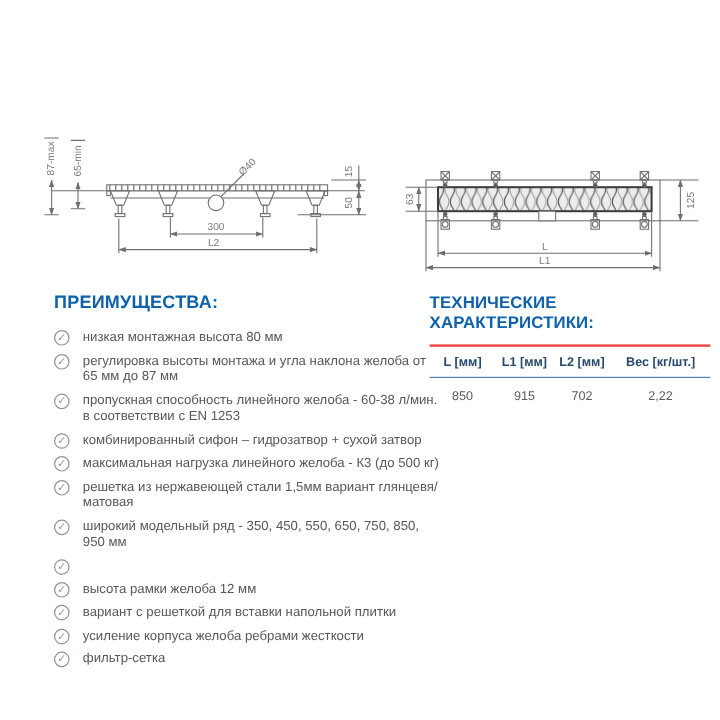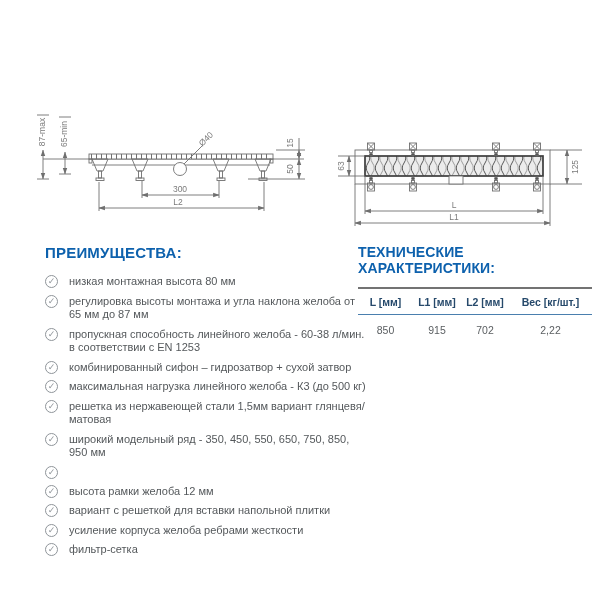--- a/index.html
+++ b/index.html
@@ -16,21 +16,21 @@
   .adv-list{list-style:none;margin:0;padding:0;}
   .adv-list li{display:flex;align-items:flex-start;margin:0 0 6px 0;
                font-size:11px;line-height:13.5px;color:#54585b;}
   .check-icon{flex:0 0 13px;width:13px;height:13px;margin-right:11px;margin-top:0px;
               border:1.3px solid #8f959a;border-radius:50%;
               display:flex;align-items:center;justify-content:center;
               font-size:9px;line-height:9px;color:#8f959a;box-sizing:border-box;}
   
   .specs{position:absolute;left:358px;top:244px;width:234px;}
   .specs h2{margin:0 0 11px 0;font-size:14px;font-weight:bold;color:#0d61ad;letter-spacing:.1px;}
-  .spec-table{border-top:2px solid #737373;}
+  .spec-table{border-top:2px solid #ef4444;}
   .spec-row{display:grid;grid-template-columns:55px 48px 48px 83px;}
   .spec-row.head{border-bottom:1.5px solid #4a7fae;}
   .spec-row.head .cell{padding:7px 0 6px 0;font-size:10.5px;font-weight:bold;color:#26496b;}
   .spec-row.vals .cell{padding:9px 0 6px 0;font-size:10.5px;color:#5a5e61;}
   .cell{text-align:center;}
 </style>
 </head>
 <body>
 
 <div class="page">

